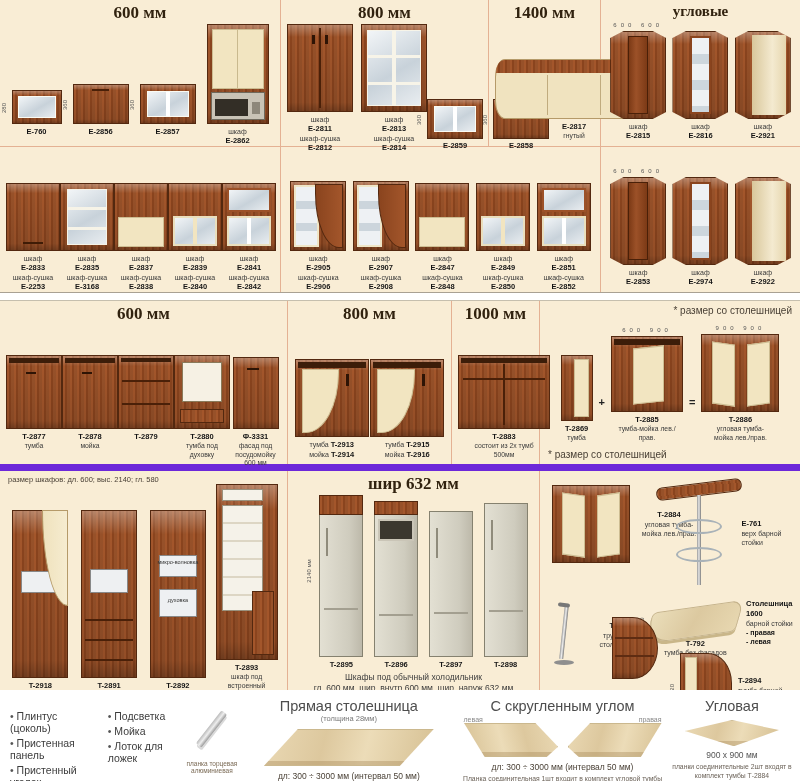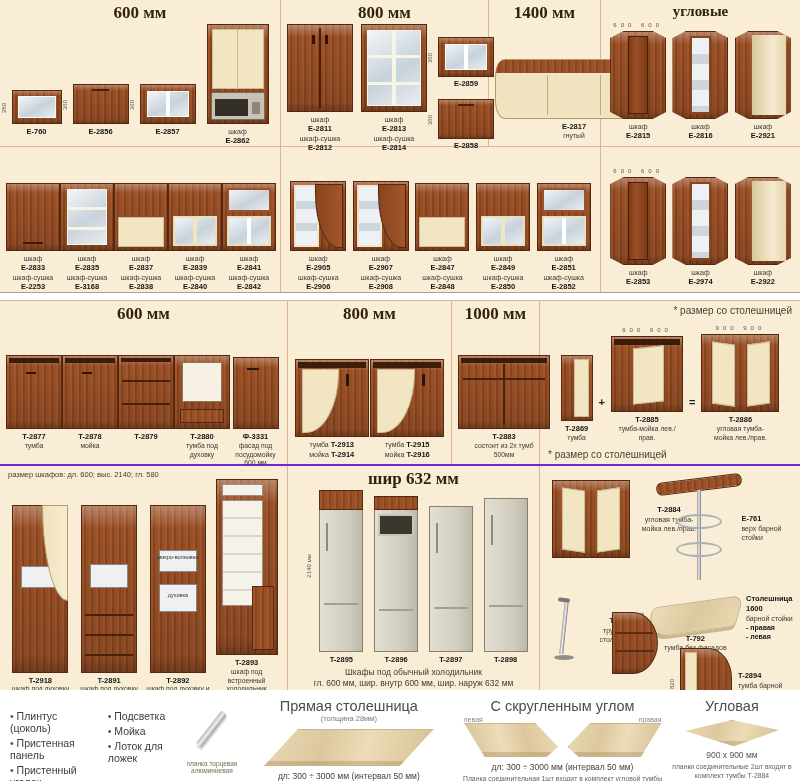--- a/index.html
+++ b/index.html
@@ -12,21 +12,21 @@
     --cream:#f2e5c1;
   }
   
   .blockA{position:absolute;left:0;top:0;width:800px;height:292px;background:#f9edd5;border-bottom:1px solid #a9a193;}
   .blockB{position:absolute;left:0;top:300px;width:800px;height:389px;background:#f9edd5;border-top:1px solid #c6bfae;border-bottom:1px solid #c6bfae;}
   .bottomArea{position:absolute;left:0;top:690px;width:800px;height:91px;background:#fff;}
   .row{display:flex;align-items:stretch;}
   .row1{height:146px;}
   .row2{height:145px;border-top:1px solid #e4b193;}
   .row3{height:163px;}
-  .row4{height:225px;border-top:2px solid #6d28d9;}
+  .row4{height:225px;border-top:7px solid #6d28d9;}
   .sec{position:relative;box-sizing:border-box;border-right:1px solid #e4b193;display:flex;flex-direction:column;}
   .sec:last-child{border-right:none;}
   .sec .hd{text-align:center;font-family:"Liberation Serif",serif;font-weight:bold;font-size:17px;color:#31220f;margin:3px 0 1px;}
   .sec .hd.small{font-size:15px;}
   .items{display:flex;flex:1;align-items:flex-end;justify-content:space-around;padding:0 6px 2px;}
   
   .item{display:flex;flex-direction:column;align-items:center;}
   .dimtop{font-size:6px;color:#555;letter-spacing:4px;height:9px;}
   .dimtop:empty{display:none;}
   .figwrap{position:relative;}
@@ -171,21 +171,21 @@
   .art-bar-pole{width:30px;height:64px;background:none;border:none;}
   .art-bar-pole .l1{left:12px;top:2px;width:4px;height:54px;background:linear-gradient(90deg,#9a9a9a,#eee 50%,#777);transform:rotate(6deg);}
   .art-bar-pole .l2{left:4px;bottom:2px;width:20px;height:5px;background:#8f8f8f;border-radius:50%;}
   .art-bar-pole .l3{left:8px;top:0;width:12px;height:4px;background:#777;border-radius:2px;transform:rotate(6deg);}
   .art-bar-shelf{width:46px;height:62px;border-radius:0 55% 55% 0/0 50% 50% 0;}
   .art-bar-shelf .l1{left:2px;right:10%;top:32%;height:2px;background:#5e2c12;}
   .art-bar-shelf .l2{left:2px;right:6%;top:62%;height:2px;background:#5e2c12;}
   .art-bar-cab{width:52px;height:74px;border-radius:0 24px 24px 0/0 30px 30px 0;}
   .art-bar-cab .l1{left:4px;top:3px;bottom:3px;width:12px;background:var(--cream);border:1px solid #cdbd92;}
   
-  .stackcol{display:flex;flex-direction:column;justify-content:flex-end;gap:10px;padding-left:11px;}
+  .stackcol{display:flex;justify-content:flex-end;gap:10px;}
   .stackcol .lab{height:10px;margin-top:2px;}
   
   .note{font-size:10px;color:#4a4136;}
   .noteTR{position:absolute;top:4px;right:8px;}
   .noteBL{position:absolute;bottom:4px;left:8px;}
   .formulaRow{display:flex;align-items:flex-end;justify-content:center;gap:6px;padding:24px 4px 28px;}
   .op{font-size:11px;font-weight:bold;color:#222;padding-bottom:34px;}
   .barGrid{position:relative;flex:1;}
   .barEntry{position:absolute;display:flex;align-items:center;gap:6px;}
   .barEntry.colEntry{flex-direction:row;justify-content:flex-end;}

